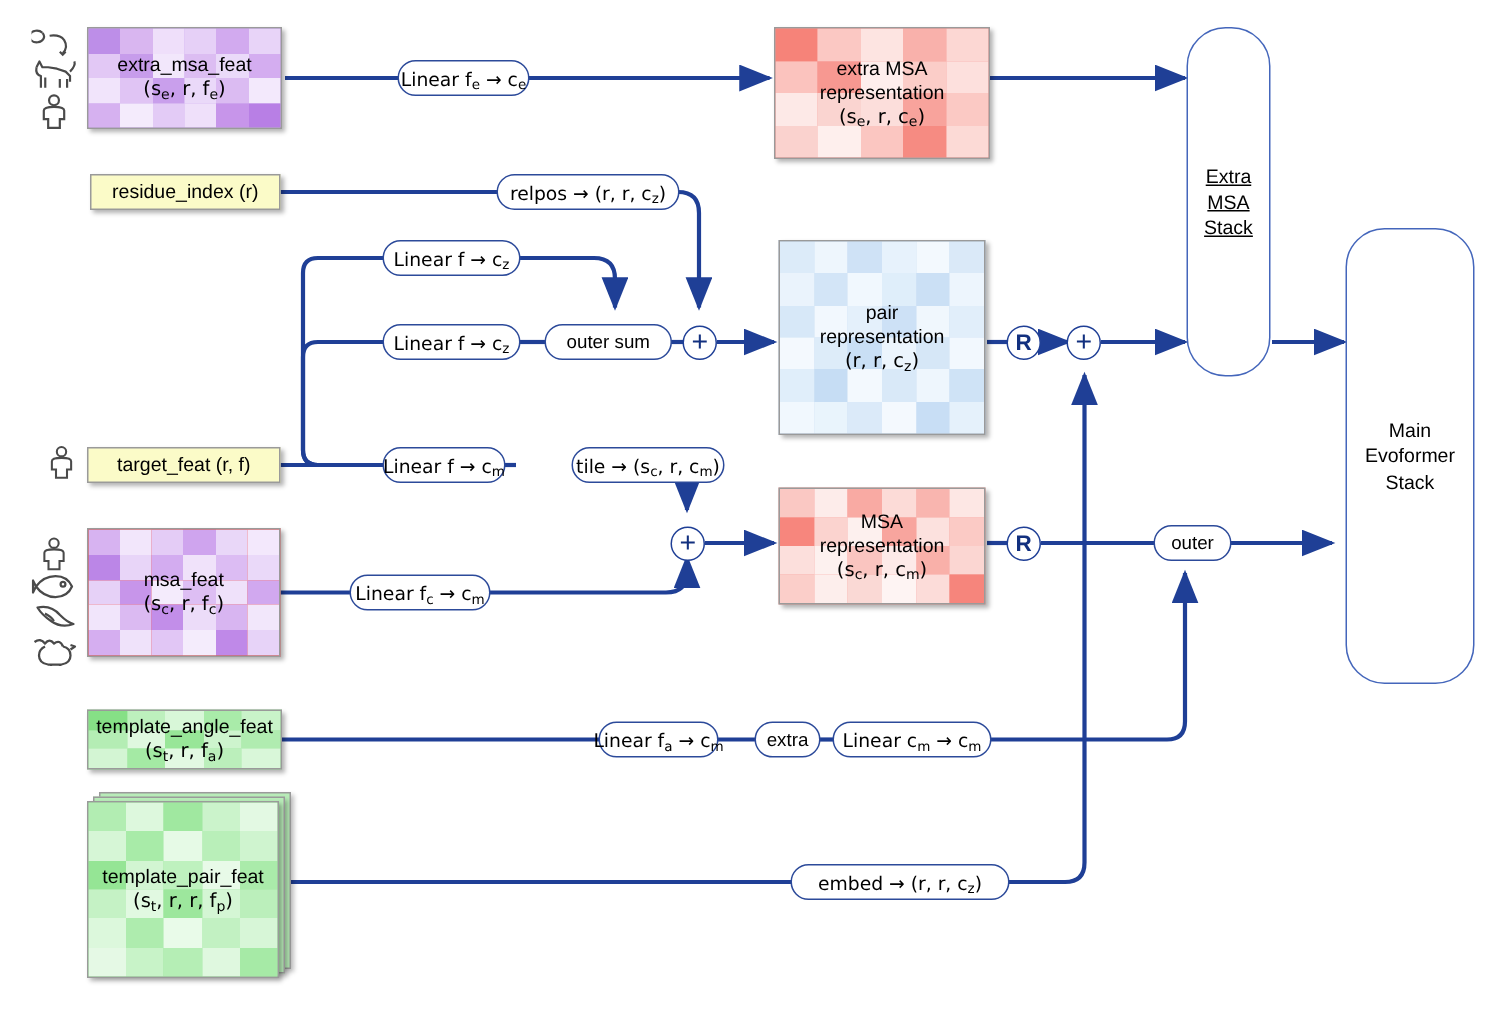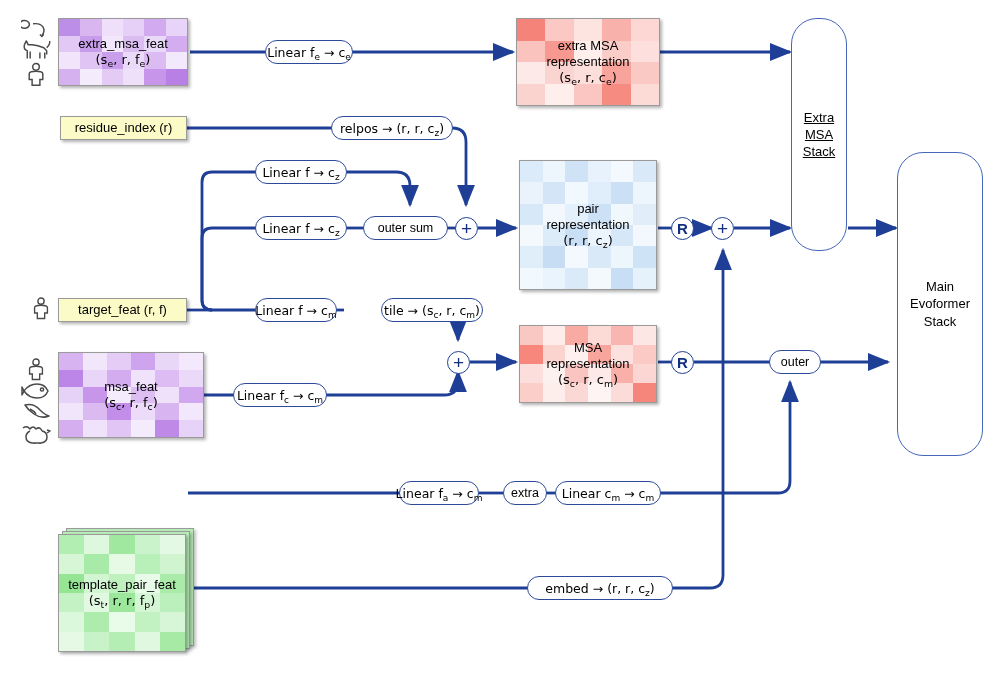--- a/index.html
+++ b/index.html
@@ -217,21 +217,21 @@
   </div>
 
   <div class="ybox" style="left:58px;top:298px;width:129px;height:24px;">
     <span>target_feat (r, f)</span>
   </div>
 
   <div class="ybox" style="left:60px;top:116px;width:127px;height:24px;">
     <span>residue_index (r)</span>
   </div>
 
-  <div class="mat" style="left:58px;top:352px;width:146px;height:86px;background:#ef4444;">
+  <div class="mat" style="left:58px;top:352px;width:129px;height:86px;background:#ef4444;">
     <div class="cells" style="grid-template-columns:repeat(6,1fr);grid-template-rows:repeat(5,1fr);">
       <i style="background:#d7b3f1"></i>
         <i style="background:#f2e6fb"></i>
         <i style="background:#e4ccf6"></i>
         <i style="background:#cfa4ee"></i>
         <i style="background:#e9d7f8"></i>
         <i style="background:#f3e8fc"></i>
       <i style="background:#bb86e7"></i>
         <i style="background:#e8d5f8"></i>
         <i style="background:#d3acf0"></i>
@@ -256,20 +256,43 @@
         <i style="background:#f4ecfc"></i>
         <i style="background:#bf89e8"></i>
         <i style="background:#e7d3f8"></i>
     </div>
     <div class="lab">
       <span>msa_feat</span><br>
       <span class="ar">(s<sub>c</sub>, r, f<sub>c</sub>)</span>
     </div>
   </div>
 
+  <div class="mat" style="left:58px;top:473px;width:130px;height:40px;background:#9fe79f;">
+    <div class="cells" style="grid-template-columns:repeat(5,1fr);grid-template-rows:repeat(3,1fr);">
+      <i style="background:#86e086"></i>
+        <i style="background:#bdf0bd"></i>
+        <i style="background:#d8f7d8"></i>
+        <i style="background:#a9ebA9"></i>
+        <i style="background:#c9f3c9"></i>
+      <i style="background:#b4edb4"></i>
+        <i style="background:#dff8df"></i>
+        <i style="background:#98e698"></i>
+        <i style="background:#cdf4cd"></i>
+        <i style="background:#b0ecb0"></i>
+      <i style="background:#d3f5d3"></i>
+        <i style="background:#a4eaa4"></i>
+        <i style="background:#e2f9e2"></i>
+        <i style="background:#bbefbb"></i>
+        <i style="background:#d9f7d9"></i>
+    </div>
+    <div class="lab">
+      <span>template_angle_feat</span><br>
+      <span class="ar">(s<sub>t</sub>, r, f<sub>a</sub>)</span>
+    </div>
+  </div>
 
   <div class="deckwrap" style="left:58px;top:528px;width:136px;height:124px;">
     <div class="deckcard" style="left:8px;top:0;width:128px;height:118px;"></div>
     <div class="deckcard" style="left:4px;top:3px;width:128px;height:118px;"></div>
     <div class="mat" style="left:0;top:6px;width:128px;height:118px;background:#9fe79f;">
       <div class="cells" style="grid-template-columns:repeat(5,1fr);grid-template-rows:repeat(6,1fr);">
         <i style="background:#b2edb2"></i>
           <i style="background:#ddf8dd"></i>
           <i style="background:#a0e8a0"></i>
           <i style="background:#cbf3cb"></i>

